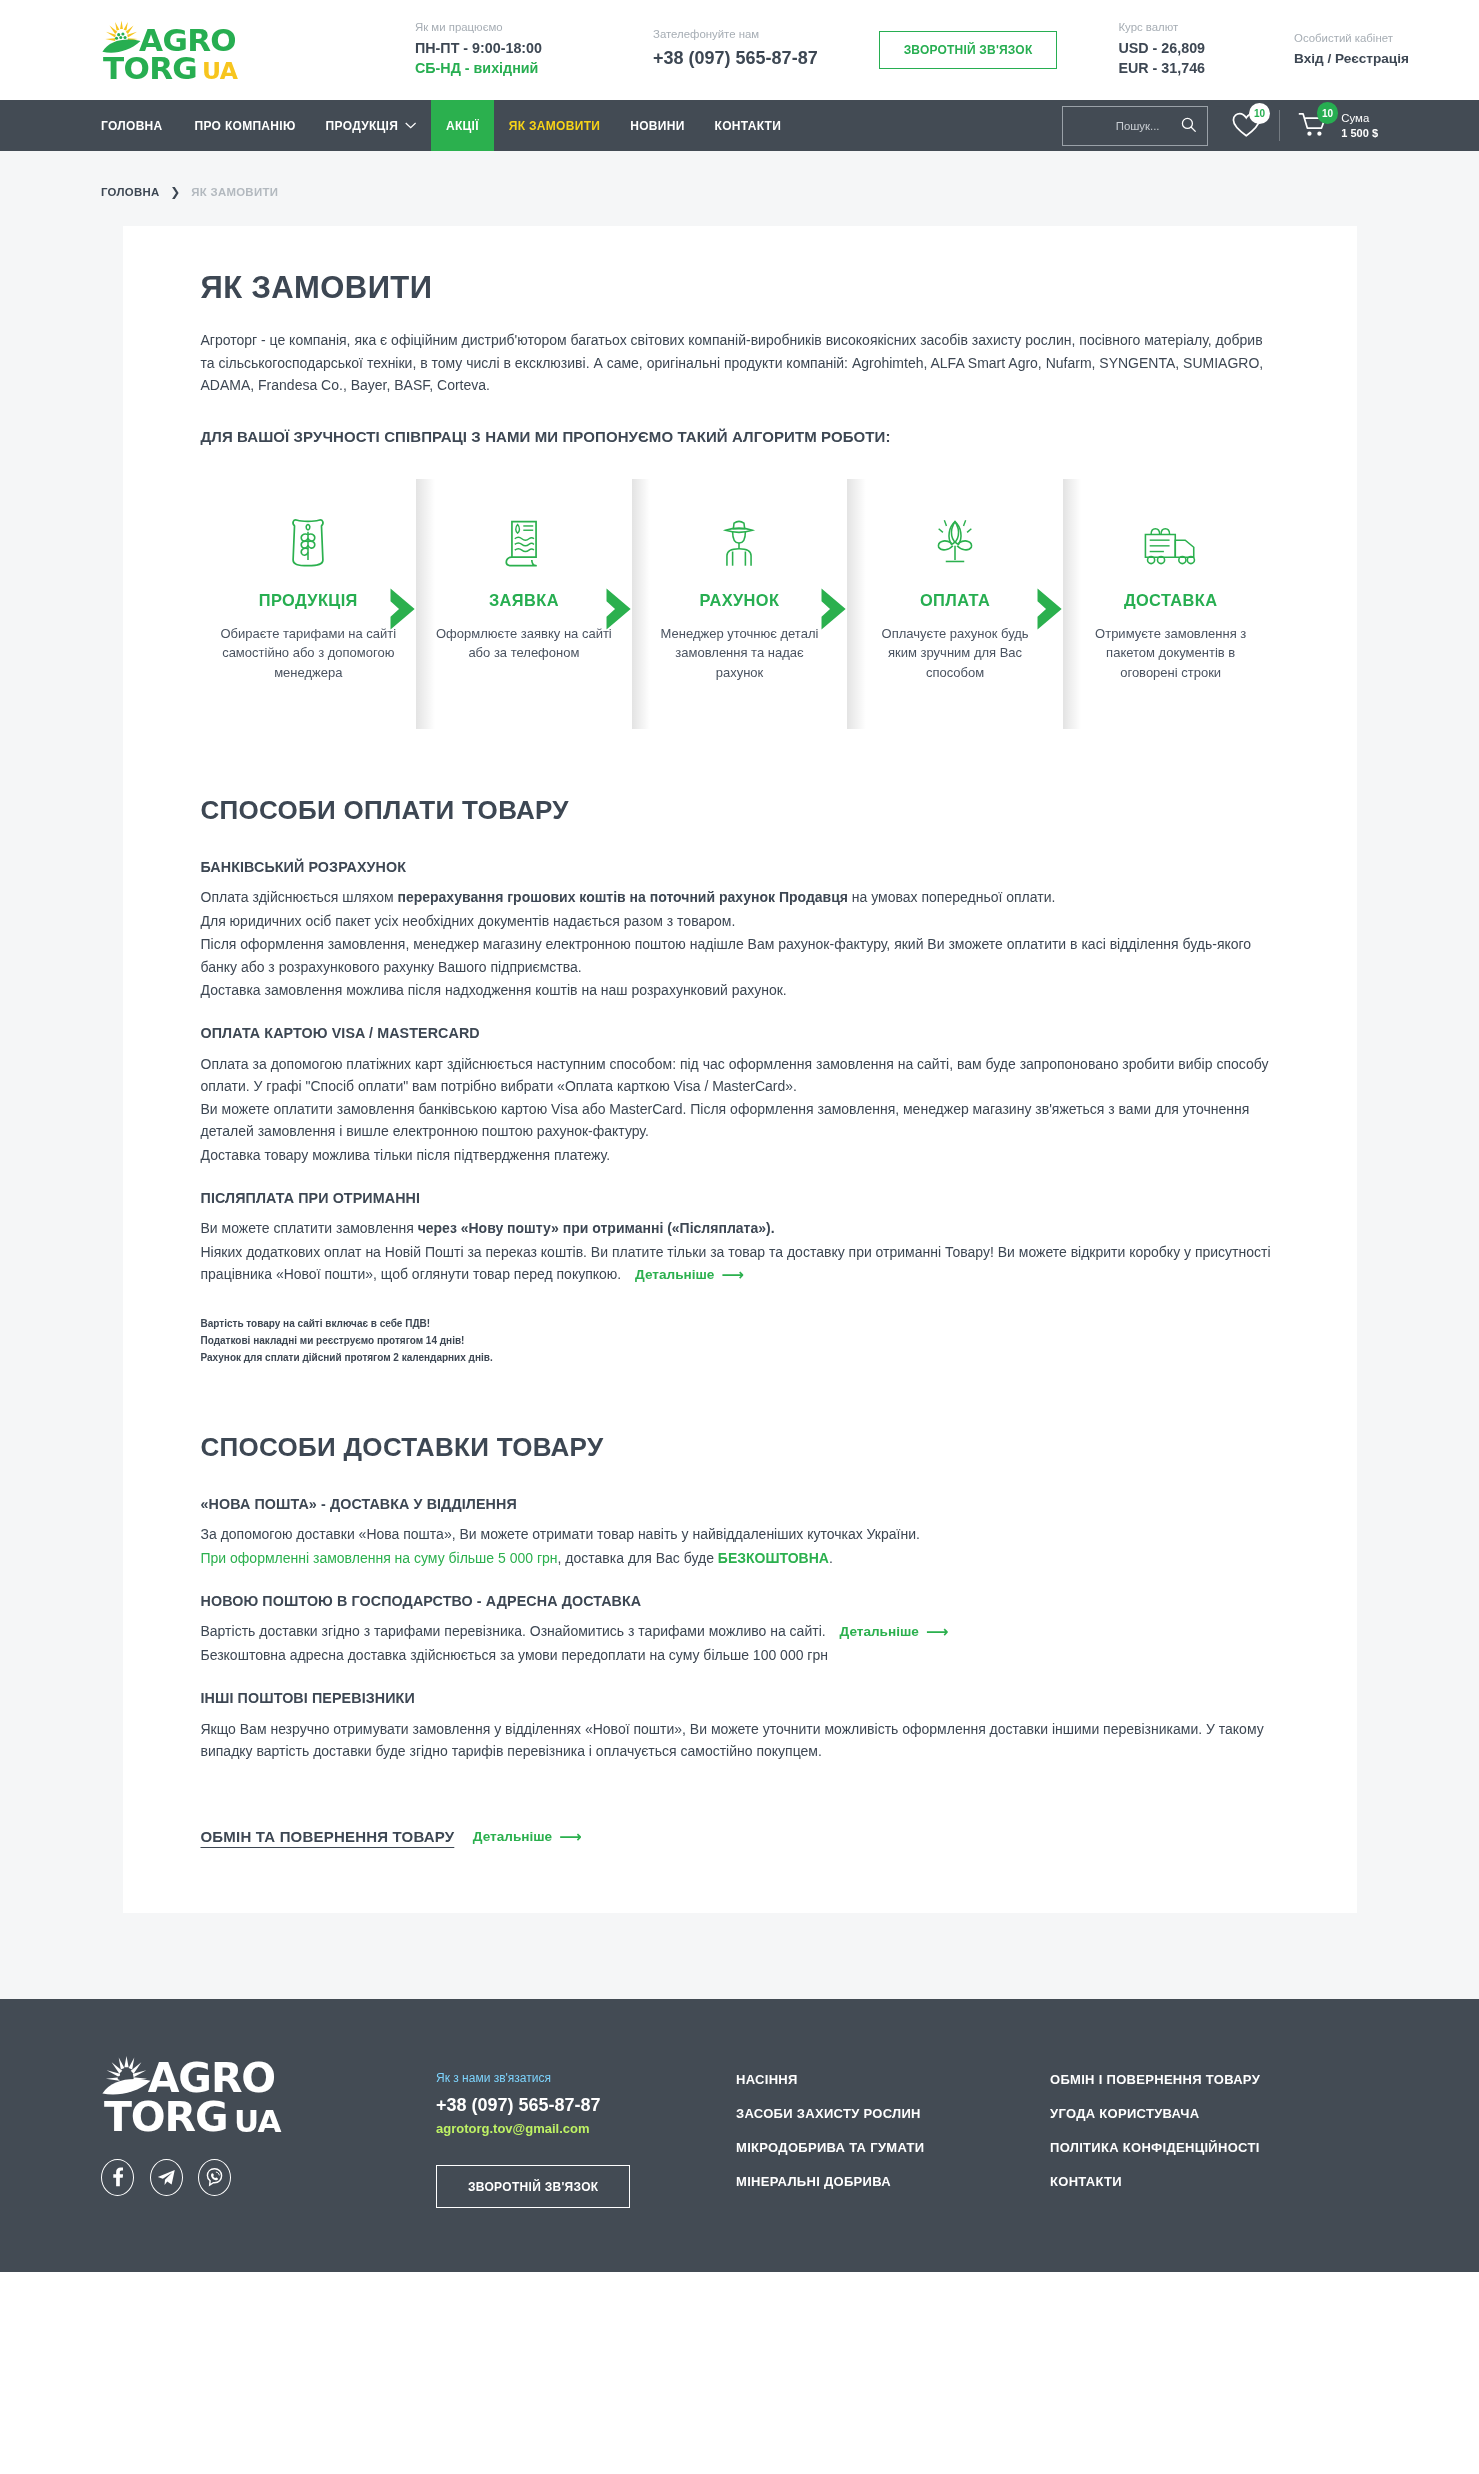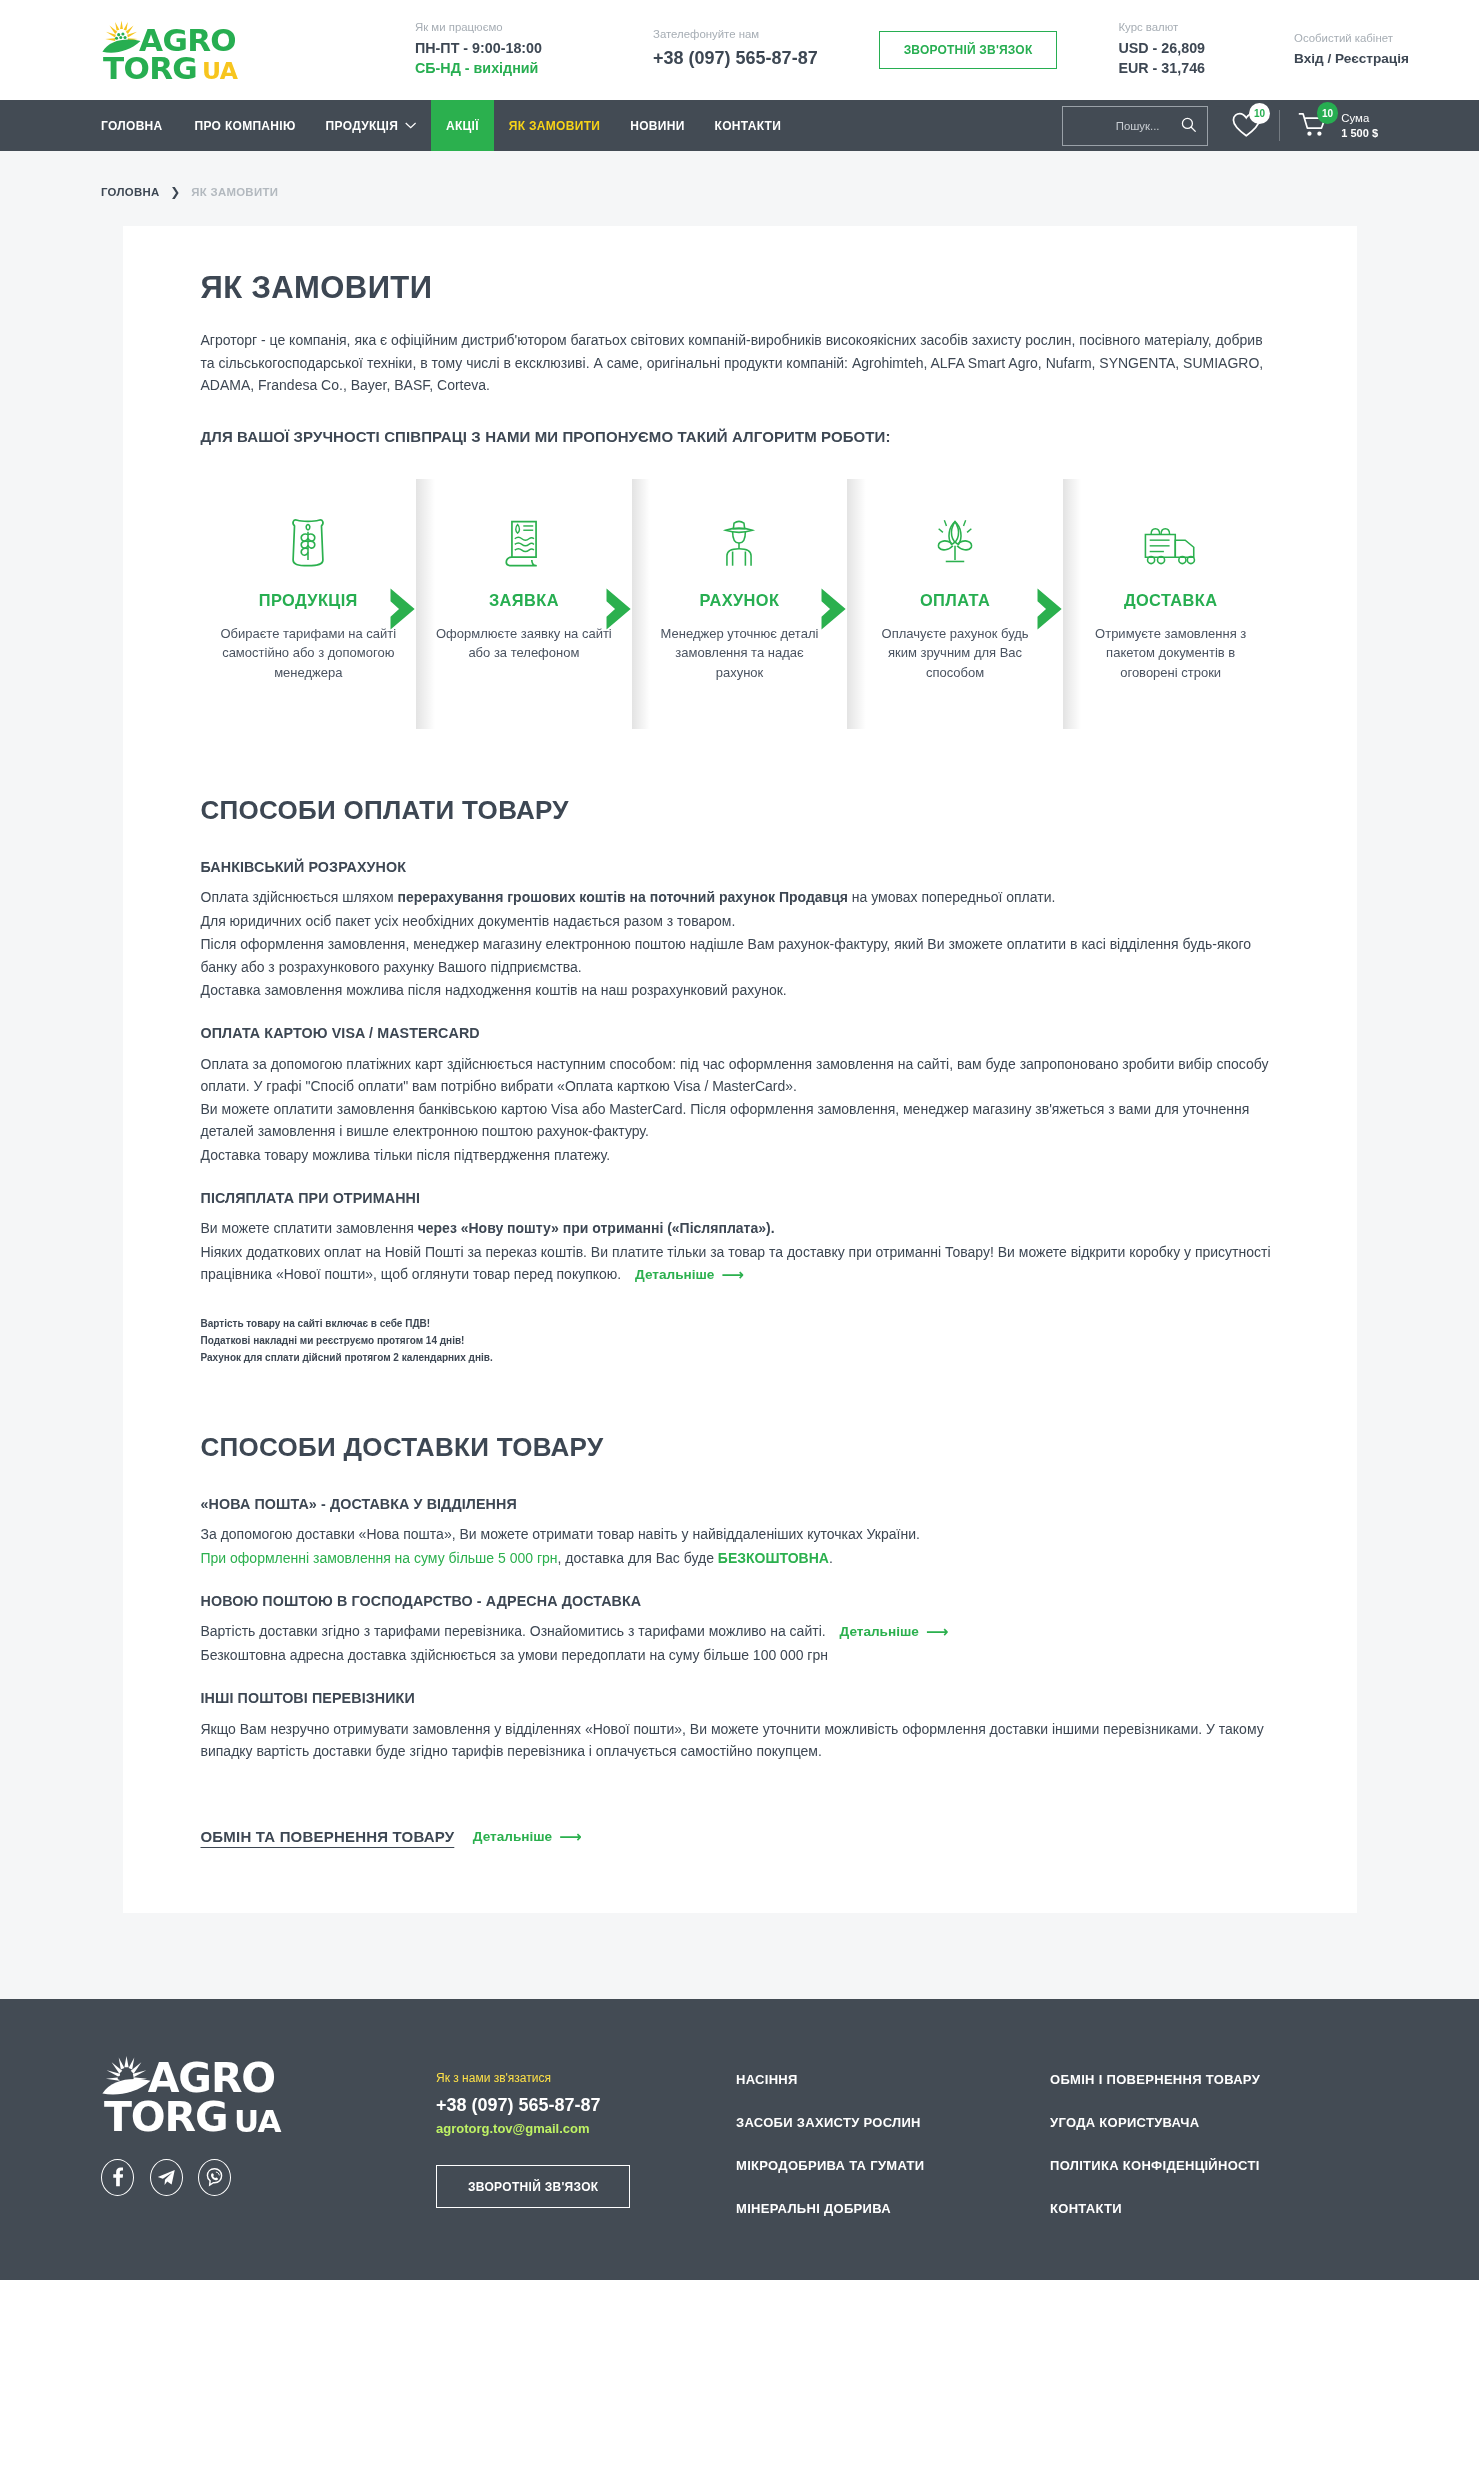--- a/index.html
+++ b/index.html
@@ -243,32 +243,32 @@
     font-family: "DejaVu Sans", sans-serif;
     font-weight: 700; font-size: 31px; color: #ffffff; letter-spacing: -0.7px;
   }
   .socials { display: flex; gap: 15.7px; margin-top: 24px; }
   .soc {
     width: 33px; height: 37px; border: 1.4px solid #ffffff; border-radius: 50%;
     display: flex; align-items: center; justify-content: center;
     cursor: pointer;
   }
   .f-contact { width: 300px; flex: none; padding-top: 15.7px; }
-  .f-lbl { color: #fde047; font-size: 12px; margin-bottom: 10px; }
+  .f-lbl { color: #7dd3fc; font-size: 12px; margin-bottom: 10px; }
   .f-phone { color: #fff; font-size: 18px; font-weight: 700; margin-bottom: 5.7px; }
   .f-mail { color: #bef264; font-size: 13px; font-weight: 700; cursor: pointer; }
   .f-btn {
     margin-top: 28.5px;
     border: 1.1px solid #ffffff; background: transparent; color: #ffffff;
     font-size: 12px; font-weight: 700; letter-spacing: 0.3px;
     padding: 13.6px 31px; cursor: pointer;
     font-family: "Liberation Sans", sans-serif;
   }
   .f-links { display: flex; flex: 1; padding-top: 17px; gap: 0; }
-  .f-col { display: flex; flex-direction: column; gap: 28px; }
+  .f-col { display: flex; flex-direction: column; gap: 19px; }
   .f-col.c1 { width: 314px; flex: none; }
   .f-link {
     color: #ffffff; font-size: 13px; font-weight: 700;
     letter-spacing: 0.3px; cursor: pointer; white-space: nowrap;
   }
 </style>
 </head>
 <body>
 
 <header class="topbar">

